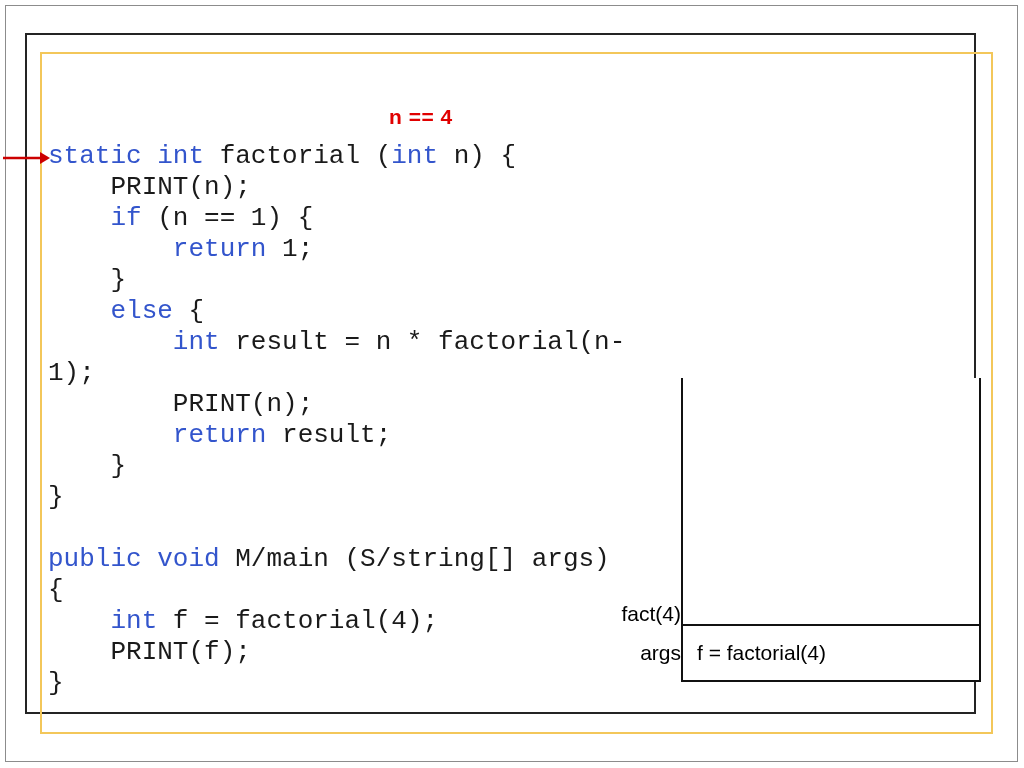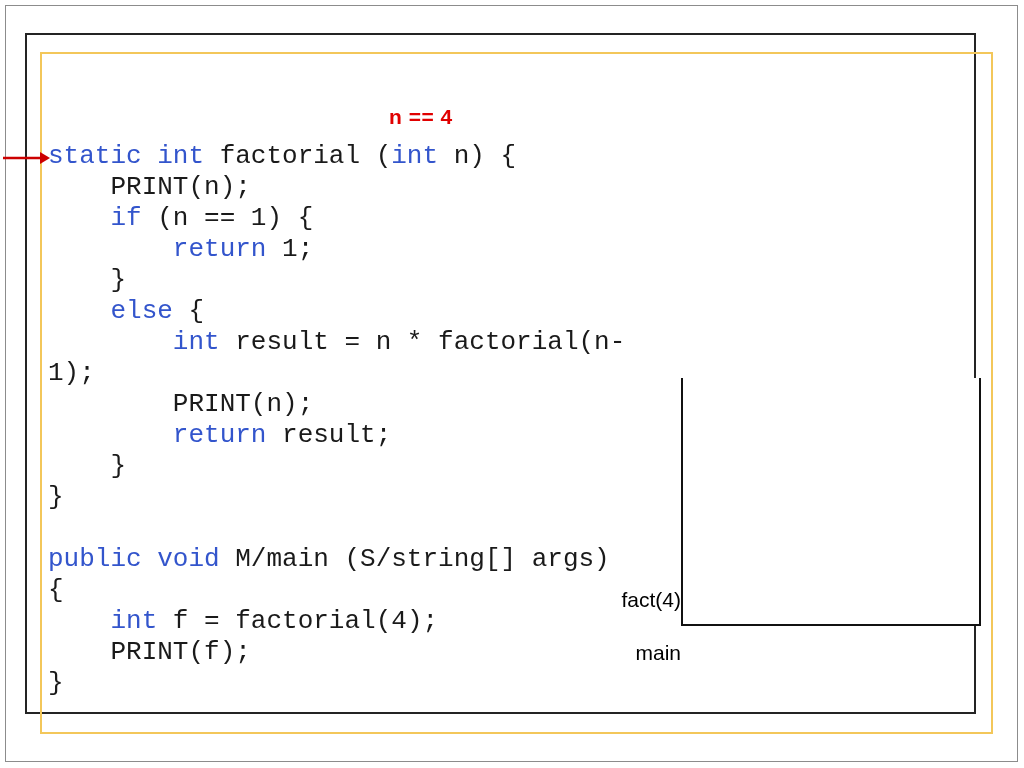--- a/index.html
+++ b/index.html
@@ -112,21 +112,21 @@
   }
 
   .frame-label {
     position: absolute;
     font-family: "Liberation Sans", sans-serif;
     font-size: 21px;
     color: #000000;
     text-align: right;
     white-space: nowrap;
   }
-  .label-fact { right: 315px; top: 214px; margin-left: 20px; }
+  .label-fact { right: 315px; top: 228px; margin-left: 20px; }
   .label-main { right: 315px; top: 267px; }
 
   .stack-box {
     position: absolute;
     box-sizing: border-box;
     background: #ffffff;
     border: 2px solid #111111;
   }
   
   .box-fact {
@@ -169,20 +169,23 @@
       <polygon points="38,4 48,10 38,16" fill="#cc0000"></polygon>
     </svg>
   </div>
 
   <div class="code-block" id="code-block"><div class="code-line"><span class="kw" style="color: rgb(51, 85, 204);">static int</span> factorial (<span class="kw" style="color: rgb(51, 85, 204);">int</span> n) {</div><div class="code-line">    PRINT(n);</div><div class="code-line">    <span class="kw" style="color: rgb(51, 85, 204);">if</span> (n == 1) {</div><div class="code-line">        <span class="kw" style="color: rgb(51, 85, 204);">return</span> 1;</div><div class="code-line">    }</div><div class="code-line">    <span class="kw" style="color: rgb(51, 85, 204);">else</span> {</div><div class="code-line">        <span class="kw" style="color: rgb(51, 85, 204);">int</span> result = n * factorial(n-1);</div><div class="code-line">        PRINT(n);</div><div class="code-line">        <span class="kw" style="color: rgb(51, 85, 204);">return</span> result;</div><div class="code-line">    }</div><div class="code-line">}</div><div class="code-line">&nbsp;</div><div class="code-line"><span class="kw" style="color: rgb(51, 85, 204);">public void</span> M/main (S/string[] args)</div><div class="code-line">{</div><div class="code-line">    <span class="kw" style="color: rgb(51, 85, 204);">int</span> f = factorial(4);</div><div class="code-line">    PRINT(f);</div><div class="code-line">}</div></div>
 
   <div class="stack-area">
 
     <div class="frame-label label-fact">fact(4)</div>
 
-    <div class="frame-label label-main">main</div>
+    <div class="frame-label label-main">args</div>
 
     <div class="stack-box box-fact"></div>
 
+    <div class="stack-box box-main">
+      <span class="box-main-text">f = factorial(4)</span>
+    </div>
 
   </div>
 
 </div>
 
 </body></html>

